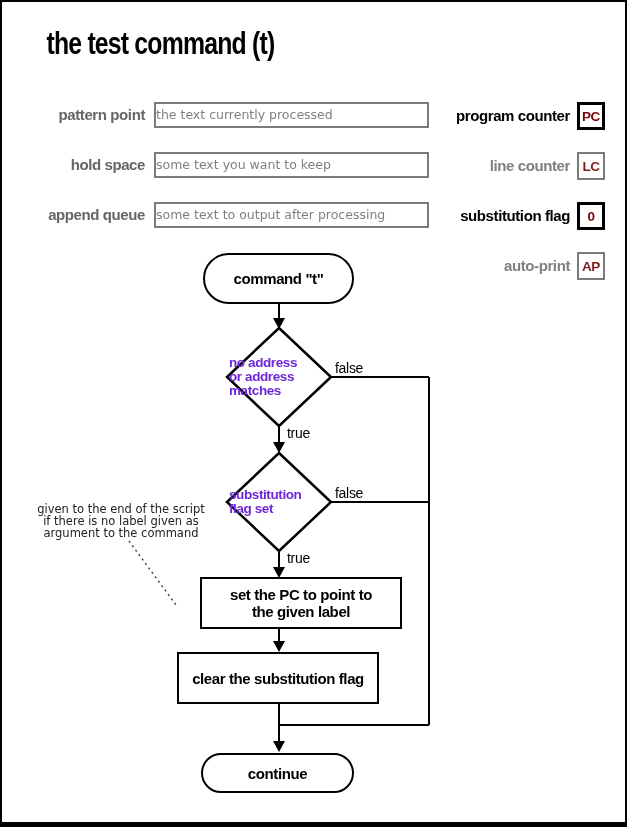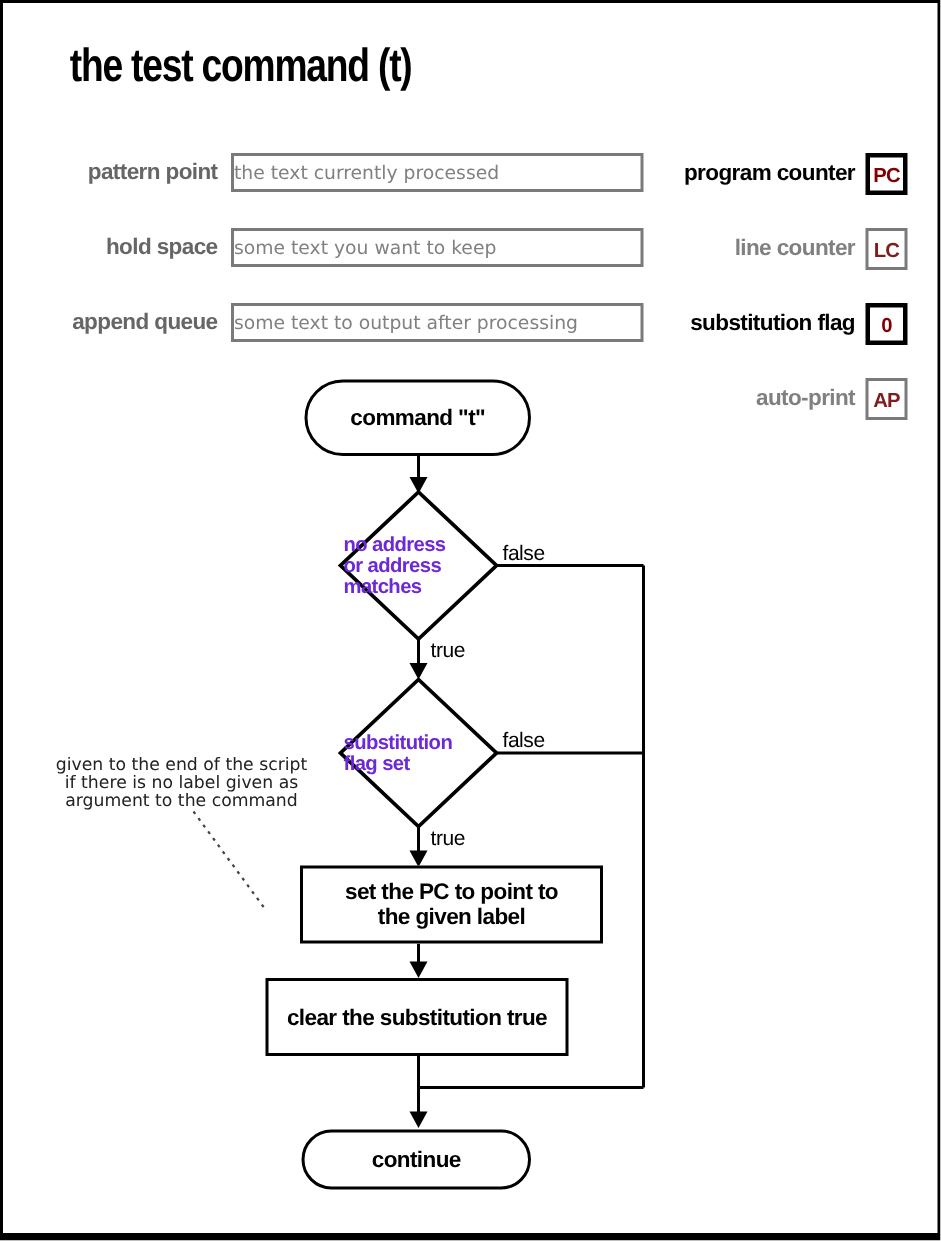--- a/index.html
+++ b/index.html
@@ -198,21 +198,21 @@
     <div>flag set</div>
   </div>
   <div class="abs branch-label" style="left:333px; top:483px;">false</div>
   <div class="abs branch-label" style="left:285px; top:548px;">true</div>
 
   <div class="abs node" style="left:170px; top:575px; width:202px; height:52px;margin-left:28px;">
     <div>set the PC to point to</div>
     <div>the given label</div>
   </div>
 
-  <div class="abs node" style="left:175px; top:650px; width:202px; height:52px;">clear the substitution true</div>
+  <div class="abs node" style="left:175px; top:650px; width:202px; height:52px;">clear the substitution flag</div>
 
   <div class="abs node pill" style="left:199px; top:751px; width:153px; height:40px;">continue</div>
 
   <div class="abs annotation" style="left:28px; top:501px;">
     <div>given to the end of the script</div>
     <div>if there is no label given as</div>
     <div>argument to the command</div>
   </div>
 
 </div>

